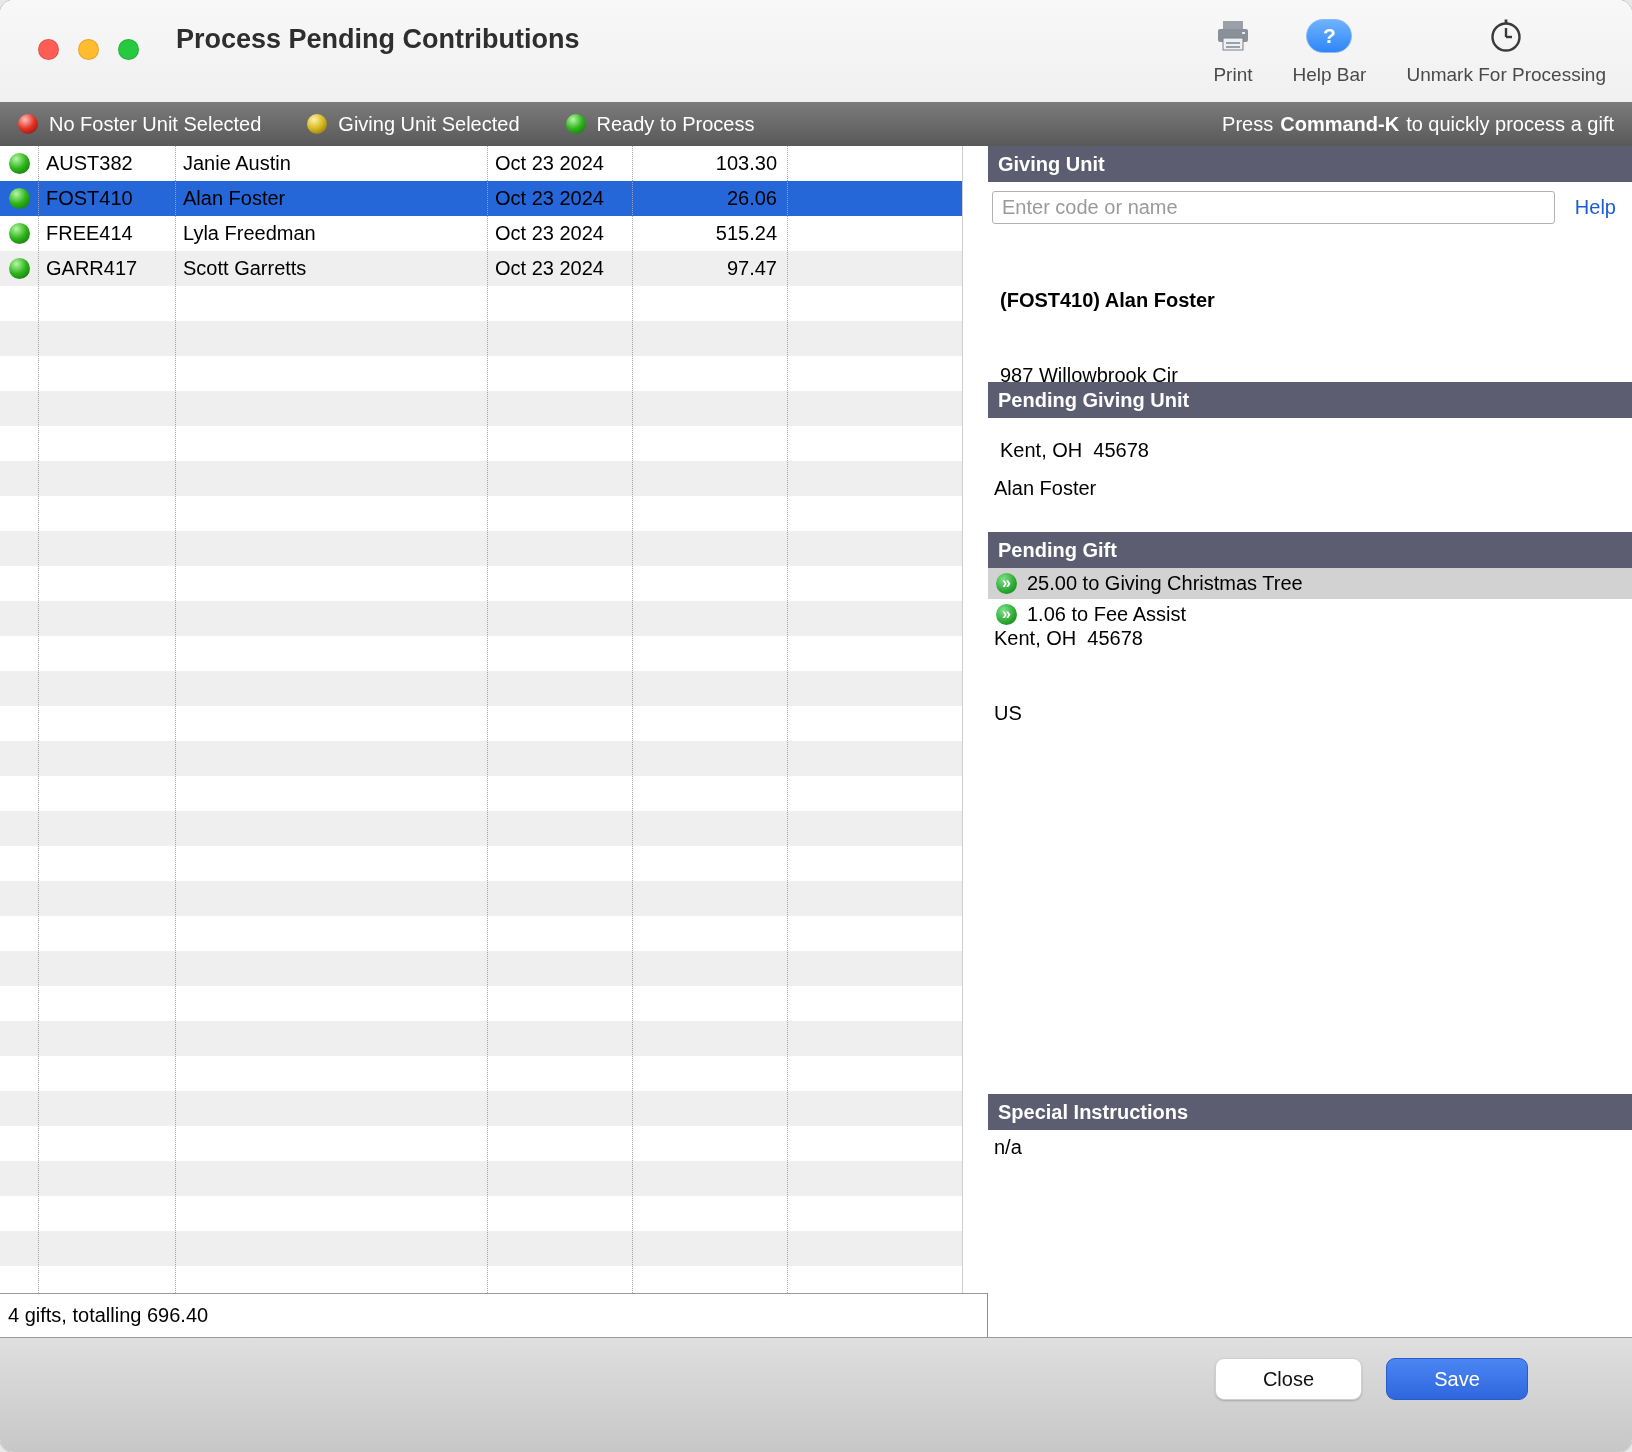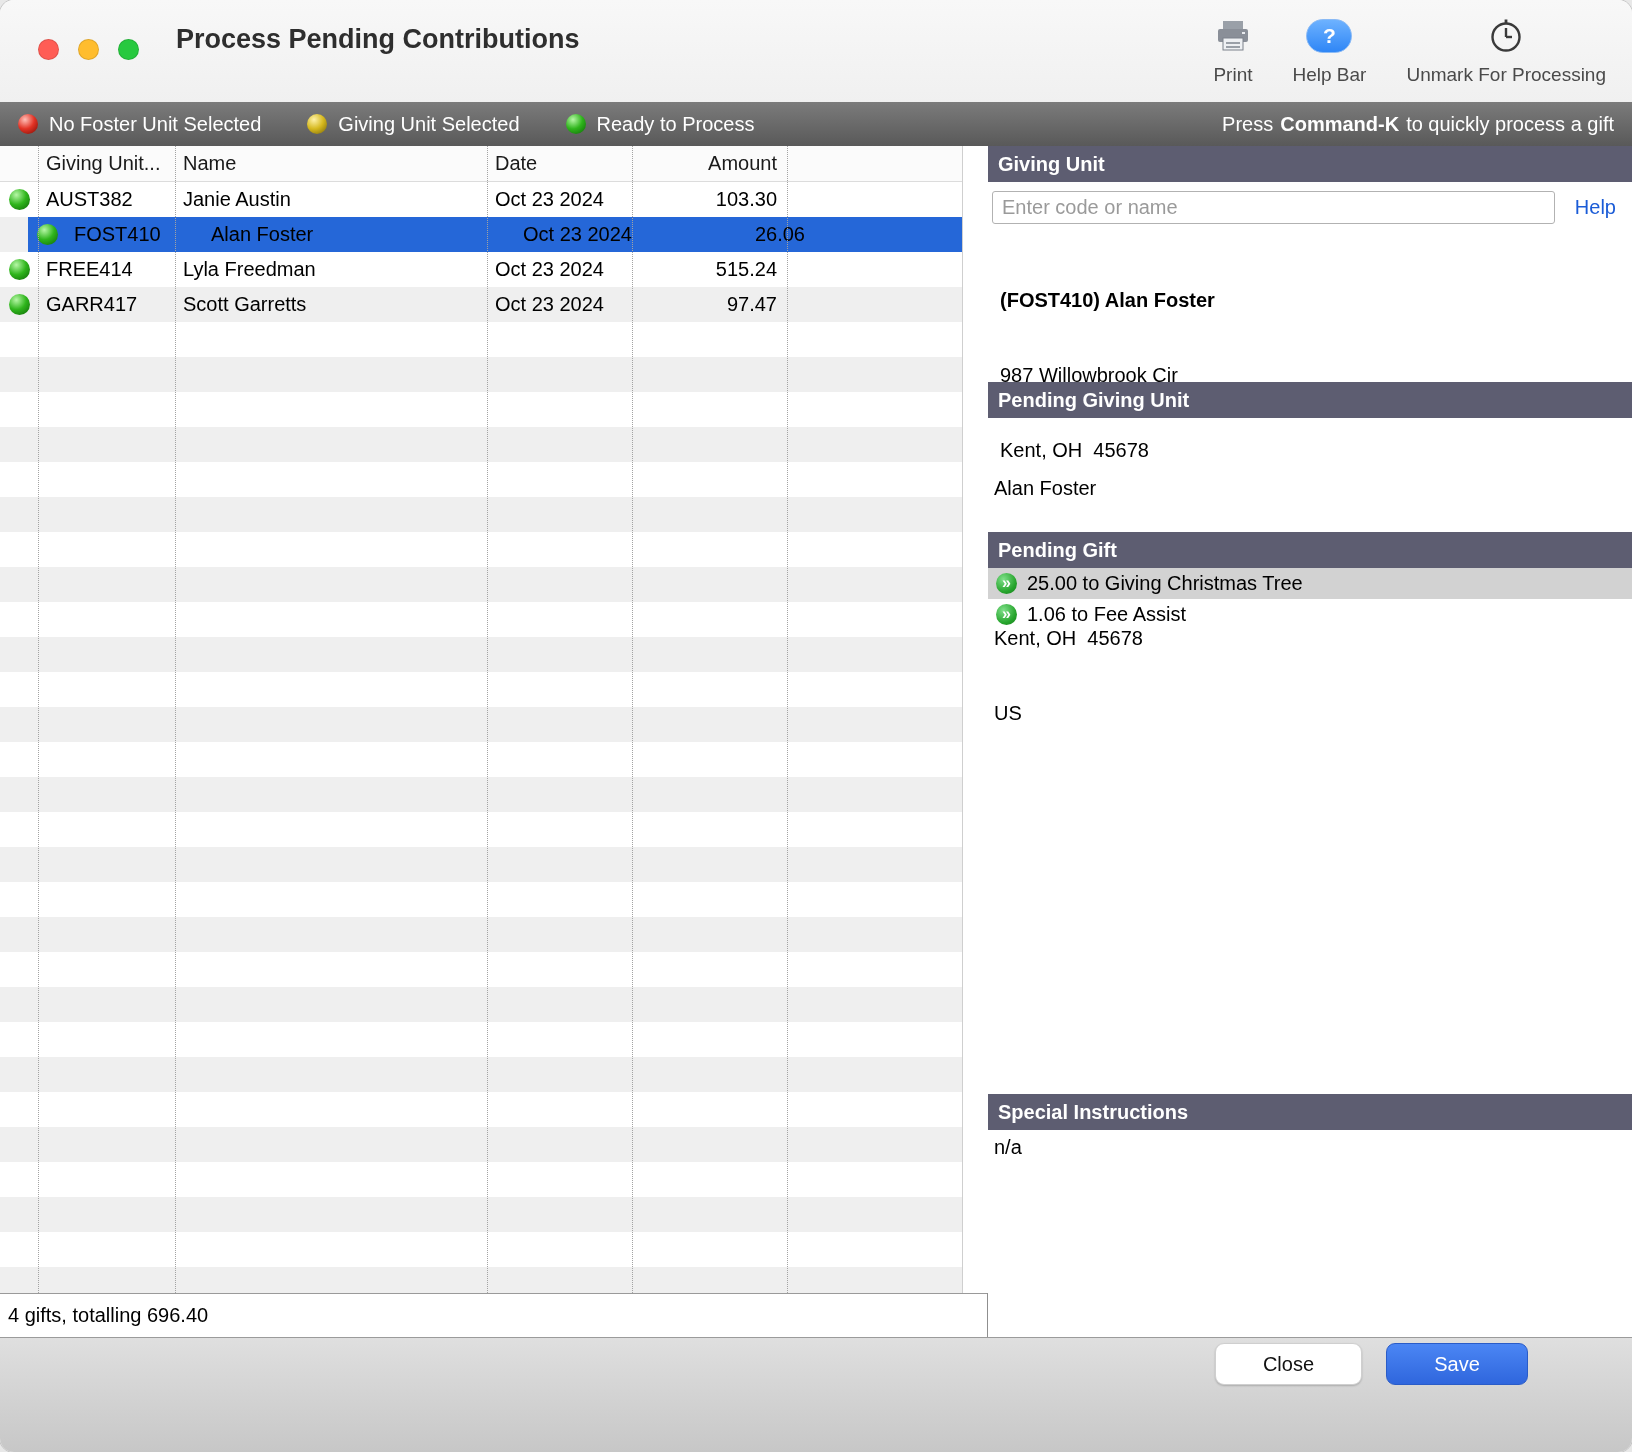--- a/index.html
+++ b/index.html
@@ -39,21 +39,21 @@
 
   .left-pane { width:988px; flex:none; border-right:1px solid #8f8f8f; display:flex; flex-direction:column; background:#fff; }
   .table-wrap { flex:1; display:flex; min-height:0; }
   .table-area { width:962px; flex:none; display:flex; flex-direction:column; position:relative; }
   .gutter { width:26px; flex:none; border-left:1px solid #cfcfcf; background:#fff; }
 
   .table-header { height:36px; flex:none; display:flex; align-items:center; font-size:20px; color:#1a1a1a;
                   background:#fbfbfb; border-bottom:1px solid #dcdcdc; }
   .table-body { flex:1; background:repeating-linear-gradient(to bottom, #ffffff 0 35px, #efefef 35px 70px); }
   .row { height:35px; display:flex; align-items:center; font-size:20px; color:#000; }
-  .row.selected { background:#2567d8;margin-left:28px; }
+  .row.selected { background:#2567d8; }
   .c-status { width:38px; flex:none; display:flex; align-items:center; justify-content:center; }
   .c-code   { width:137px; flex:none; padding-left:8px; }
   .c-name   { width:312px; flex:none; padding-left:8px; }
   .c-date   { width:145px; flex:none; padding-left:8px; }
   .c-amount { width:155px; flex:none; text-align:right; padding-right:10px; }
   .c-extra  { flex:1; }
   .vline { position:absolute; top:0; bottom:0; width:0; border-left:1px dotted #a3a3a3; pointer-events:none; }
   .row-ball { width:21px; height:21px; border-radius:50%;
               background:radial-gradient(circle at 35% 28%, #b6f7a6, #2fb51c 48%, #0f6b08 96%); }
   .table-footer { height:44px; flex:none; border-top:1px solid #9a9a9a; background:#fff;
@@ -77,21 +77,21 @@
   .gift-icon { width:21px; height:21px; border-radius:50%; flex:none;
                background:radial-gradient(circle at 35% 30%, #7fe08a, #27a52d 62%, #157a1a);
                color:#fff; display:flex; align-items:center; justify-content:center;
                font-size:16px; font-weight:700; line-height:1; padding-bottom:2px; }
   .rp-spacer { flex:1; }
   .si-value { height:40px; flex:none; padding:6px 0 0 6px; white-space:pre-wrap; }
   .rp-tail { height:167px; flex:none; }
 
   
   .bottom-bar { height:115px; flex:none; background:linear-gradient(#dfdfdf,#c7c7c7); border-top:1px solid #9b9b9b;
-                display:flex; align-items:flex-start; justify-content:flex-end; gap:24px; padding:5px 104px 0 0; }
+                display:flex; align-items:flex-start; justify-content:flex-end; gap:24px; padding:20px 104px 0 0; }
   .btn { height:42px; border-radius:9px; font-size:20px; display:flex; align-items:center; justify-content:center;
          cursor:pointer; font-family:"Liberation Sans", sans-serif; }
   .btn.close { width:147px; background:#ffffff; color:#111; border:1px solid #cfcfcf; box-shadow:0 1px 2px rgba(0,0,0,.2); }
   .btn.save  { width:142px; background:linear-gradient(#4b86f4,#2f66dd); color:#fff; border:1px solid #2a5cc8; }
 </style>
 </head>
 <body>
 
 <div class="window">
 
@@ -152,28 +152,20 @@
     <div class="legend-hint">
       <span>Press</span><span class="key">Command-K</span><span>to quickly process a gift</span>
     </div>
   </div>
 
   <div class="content">
 
     <div class="left-pane">
       <div class="table-wrap">
         <div class="table-area">
-          <div class="table-header">
-            <div class="c-status"></div>
-            <div class="c-code">Giving Unit...</div>
-            <div class="c-name">Name</div>
-            <div class="c-date">Date</div>
-            <div class="c-amount">Amount</div>
-            <div class="c-extra"></div>
-          </div>
           <div class="table-body">
             <div class="row">
               <div class="c-status">
                   <div class="row-ball"></div>
                 </div>
               <div class="c-code">AUST382</div>
               <div class="c-name">Janie Austin</div>
               <div class="c-date">Oct 23 2024</div>
               <div class="c-amount">103.30</div>
               <div class="c-extra"></div>

